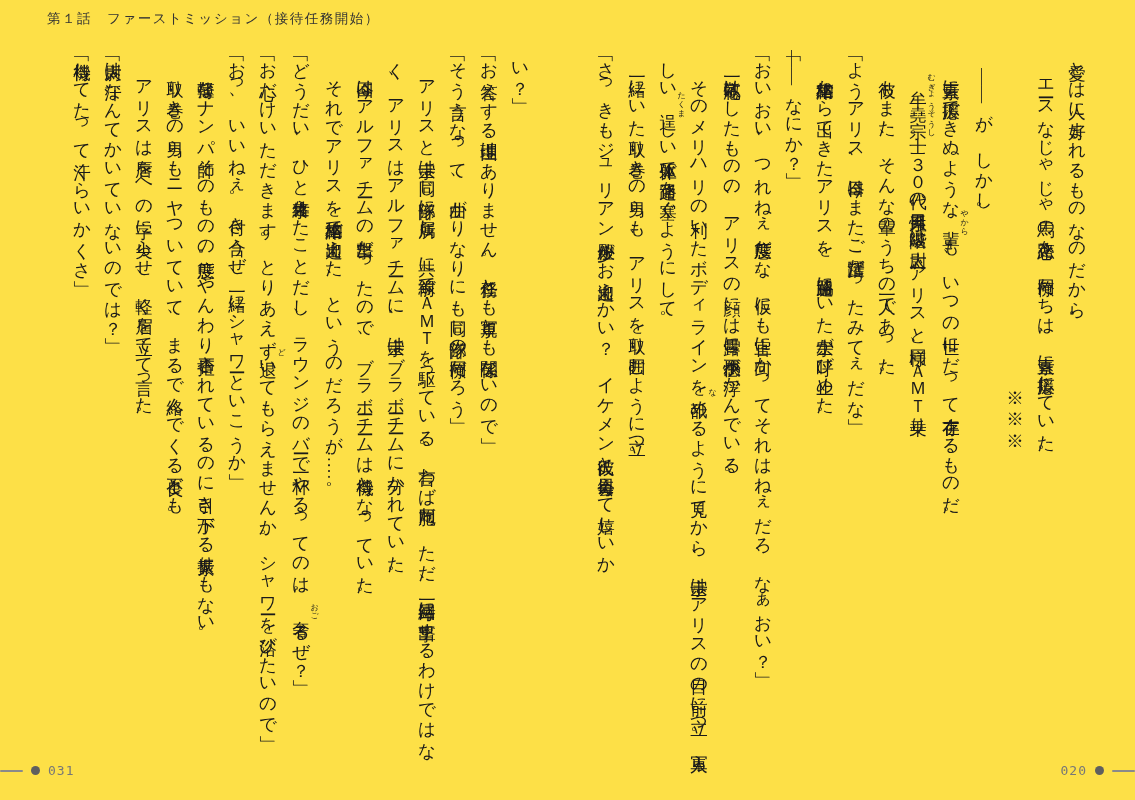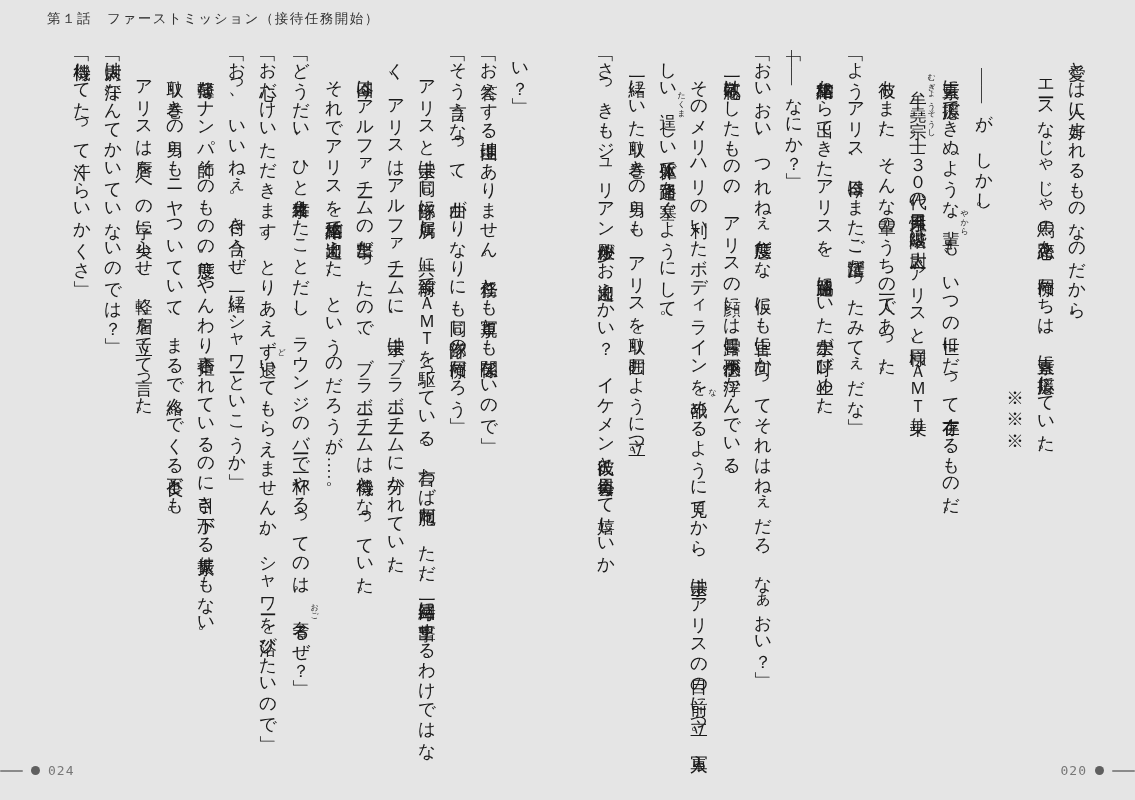--- a/index.html
+++ b/index.html
@@ -6,21 +6,21 @@
   html,body { width:1135px; height:800px; }
   body {
     background:#ffffff;
     font-family:"Liberation Serif","DejaVu Serif",serif;
     color:#1a1a1a;
     overflow:hidden;
   }
   .spread {
     position:relative;
     width:1135px; height:800px;
-    background:#e5e5e5;
+    background:#fde047;
   }
   .running-header {
     position:absolute;
     left:47px; top:10px;
     font-size:13.5px;
     color:#333;
     letter-spacing:1.5px;
   }
   .vtext {
     position:absolute;
@@ -114,21 +114,21 @@
         <p class="para indent">取り巻きの男らもニヤついていて、まるで絡んでくる不良ども。</p>
         <p class="para indent">アリスは唇をへの字に尖らせ、軽く眉を立てて言った。</p>
         <p class="para flush">「大尉は汗なんてかいていないのでは？」</p>
         <p class="para flush">「待機してたって汗くらいかくさ」</p>
       </div>
   </div>
 
   <div class="footer footer-left">
     <span class="footer-line"></span>
     <span class="footer-dot"></span>
-    <span class="footer-number">024</span>
+    <span class="footer-number">031</span>
   </div>
 
   <div class="footer footer-right">
     <span class="footer-number">020</span>
     <span class="footer-dot"></span>
     <span class="footer-line"></span>
   </div>
 
 </div>
 

